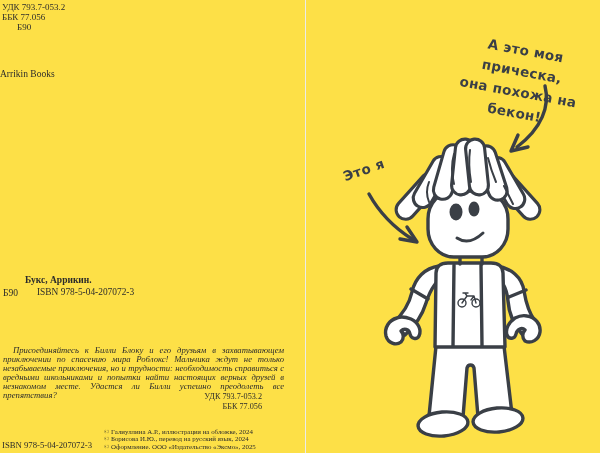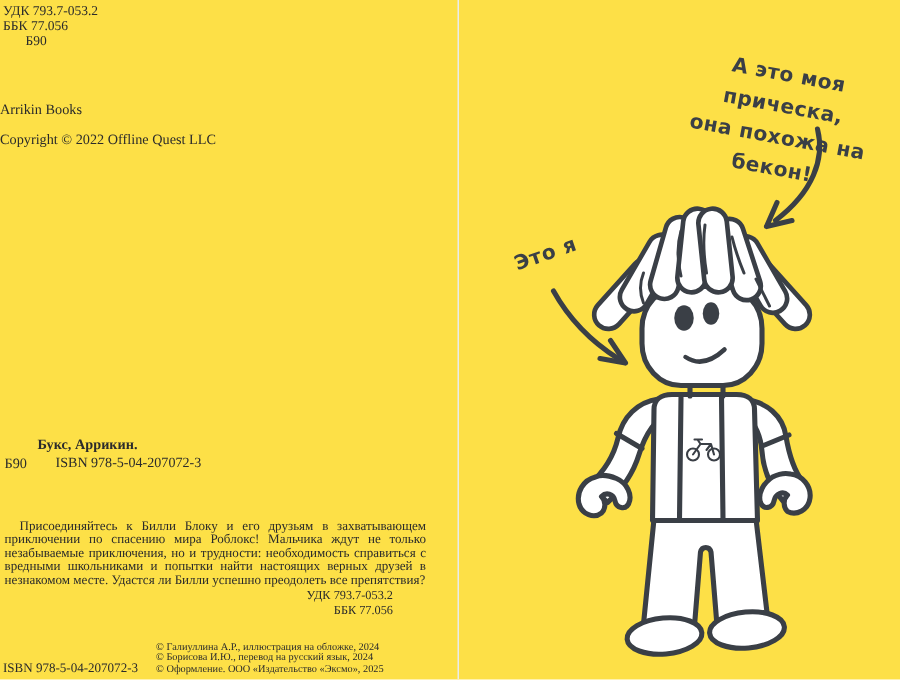--- a/index.html
+++ b/index.html
@@ -3,27 +3,27 @@
 <meta charset="utf-8">
 <style>
   html,body{margin:0;padding:0;background:#fff;}
   #stage{position:relative;width:600px;height:453px;background:#fde047;overflow:hidden;
          font-family:"Liberation Serif",serif;color:#2b2b2b;padding-left:24px;}
   .abs{position:absolute;}
   
   .clsf{left:2px;top:2px;font-size:9px;line-height:10px;}
   .clsf .sign{margin-left:15px;}
   .orig{left:0;top:64px;width:264px;text-align:left;font-size:9.5px;line-height:20px;}
-  .card{left:3px;top:291px;width:282px;position:absolute;}
+  .card{left:3px;top:274px;width:282px;position:absolute;}
   .card .author{margin-left:22px;font-weight:bold;font-size:9.5px;line-height:12px;}
   .card .sign{position:absolute;left:0;top:14px;font-size:9.5px;}
   .card .desc{margin:0 0 0 22px;text-indent:13px;text-align:justify;font-size:9.4px;line-height:10.2px;}
   .card .isbn{margin-left:34px;font-size:9.4px;line-height:12px;}
   .annot{left:3px;top:346px;width:281px;text-indent:10px;text-align:justify;
-         font-size:8.7px;line-height:9.1px;}
+         font-size:8.7px;line-height:9.1px;font-style:italic;}
   .clsf2{left:0;top:392px;width:262px;text-align:right;font-size:8.2px;line-height:9.5px;}
   .isbn-bottom{left:2px;top:440px;font-size:8.7px;}
   .copyrights{left:104px;top:428px;font-size:6.9px;line-height:7.4px;}
   
   .gutter{left:305px;top:0;width:1px;height:453px;background:#ebebeb;}
   
   .hand{font-family:"DejaVu Sans",sans-serif;font-weight:600;color:#3a3f46;}
   .cap-hair{left:449px;top:26px;width:160px;text-align:center;font-size:13.5px;line-height:21px;
             letter-spacing:.3px;transform:rotate(10.5deg);transform-origin:left top;}
   .cap-me{left:341px;top:169px;font-size:13.5px;letter-spacing:.5px;
@@ -36,21 +36,20 @@
 <div id="stage">
 
   <div class="abs clsf">
     <div>УДК 793.7-053.2</div>
     <div>ББК 77.056</div>
     <div class="sign">Б90</div>
   </div>
 
   <div class="abs orig">
     <div>Arrikin Books</div>
-    <div>Copyright © 2022 Offline Quest LLC</div>
   </div>
 
   <div class="card">
     <div class="author">Букс, Аррикин.</div>
     <span class="sign">Б90</span>
     <div class="isbn">ISBN 978-5-04-207072-3</div>
   </div>
 
   <div class="abs annot">Присоединяйтесь к Билли Блоку и его друзьям в захватывающем приключении по спасению мира Роблокс! Мальчика ждут не только незабываемые приключения, но и трудности: необходимость справиться с вредными школьниками и попытки найти настоящих верных друзей в незнакомом месте. Удастся ли Билли успешно преодолеть все препятствия?</div>
 

